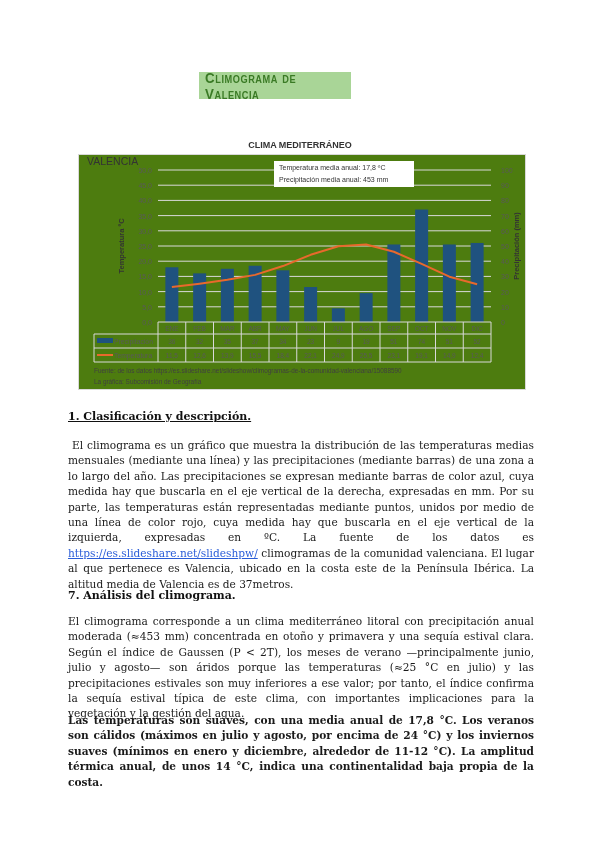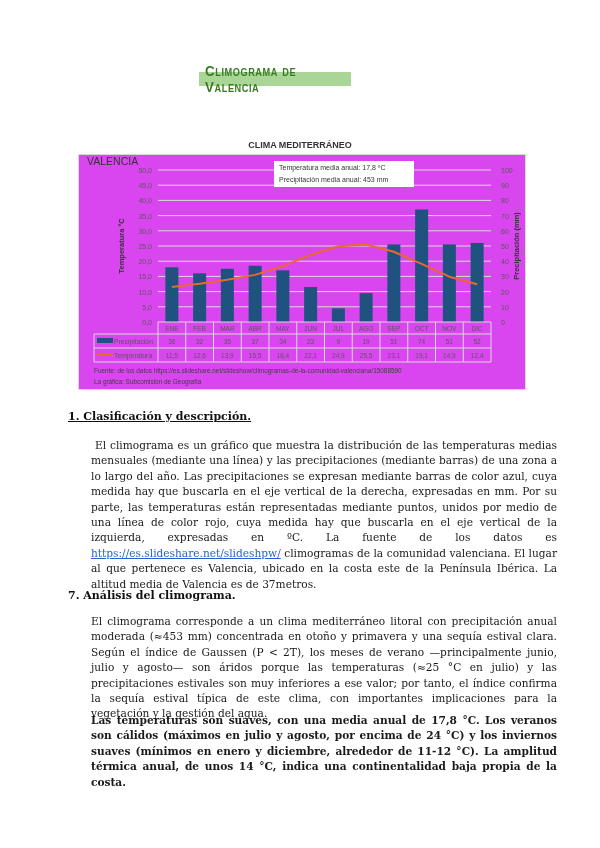--- a/index.html
+++ b/index.html
@@ -1,22 +1,22 @@
 <!DOCTYPE html>
 <html><head>
   <meta charset="utf-8">
   <style>
     html, body { margin: 0; padding: 0; background: #ffffff; }
     body { width: 600px; height: 848px; position: relative; overflow: hidden; font-family: "DejaVu Serif", serif; color: #1a1a1a; }
-    .title-banner { position: absolute; left: 199px; top: 72px; width: 152px; height: 14px; background: #a9d597; display: flex; align-items: center; justify-content: center; }
+    .title-banner { position: absolute; left: 199px; top: 72px; width: 152px; height: 27px; background: #a9d597; display: flex; align-items: center; justify-content: center; }
     .title-banner span { font-family: "Liberation Sans", sans-serif; font-size: 14.5px; color: #3a7a25; letter-spacing: 0.6px; font-variant: small-caps; font-weight: bold; transform: scaleX(0.92); }
     .chart-title { position: absolute; left: 0; width: 600px; top: 132px; text-align: center; font-family: "Liberation Sans", sans-serif; font-weight: bold; font-size: 9px; color: #333; margin-top: 8px; }
-    .chart-box { position: absolute; left: 78px; top: 154px; width: 446px; height: 234px; border: 1px solid #d9d9d9; background: #d946ef; }
+    .chart-box { position: absolute; left: 78px; top: 154px; width: 446px; height: 234px; border: 1px solid #d9d9d9; background: #4d7c0f; }
     .chart-box svg { position: absolute; left: 0; top: 0; }
-    .para { position: absolute; left: 68px; width: 466px; font-size: 10.6px; line-height: 15.4px; text-align: justify; color: #1a1a1a; margin-left: 23px; }
+    .para { position: absolute; left: 68px; width: 466px; font-size: 10.6px; line-height: 15.4px; text-align: justify; color: #1a1a1a; }
     .heading { position: absolute; left: 68px; font-size: 11px; font-weight: bold; color: #111; }
     .link { color: #2a5dd8; text-decoration: underline; }
     svg text { font-family: "Liberation Sans", sans-serif; }
   </style>
 </head>
 <body>
 
 <div class="title-banner">
   <span>Climograma de Valencia</span>
 </div>

